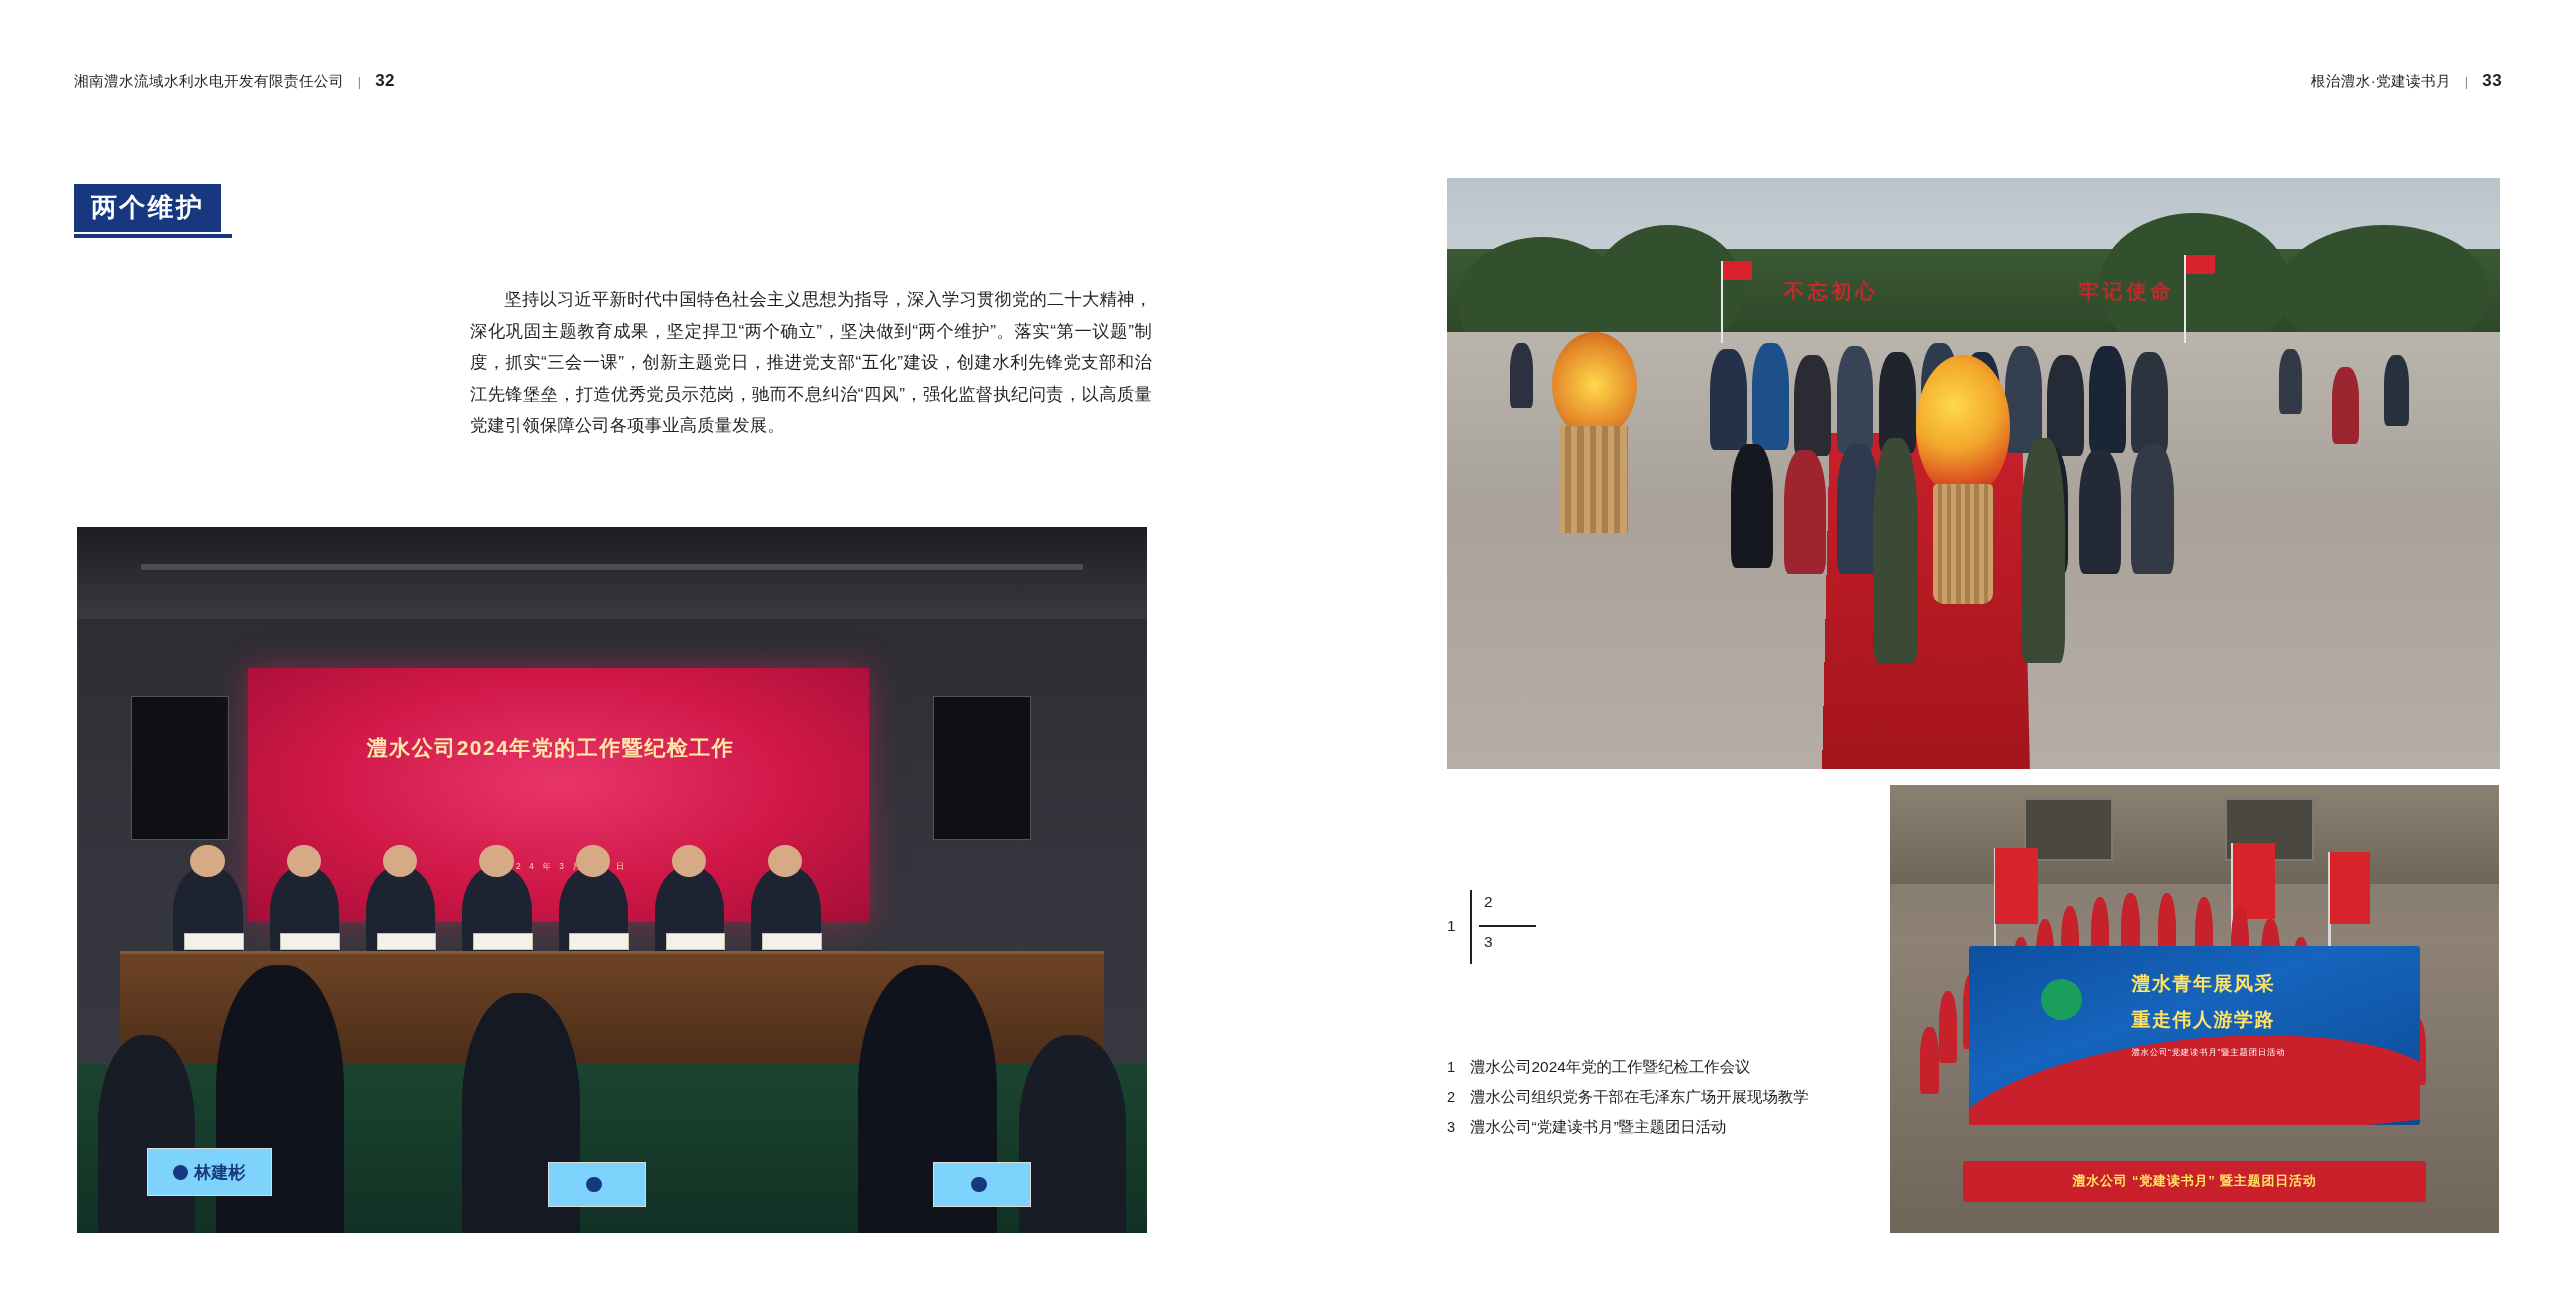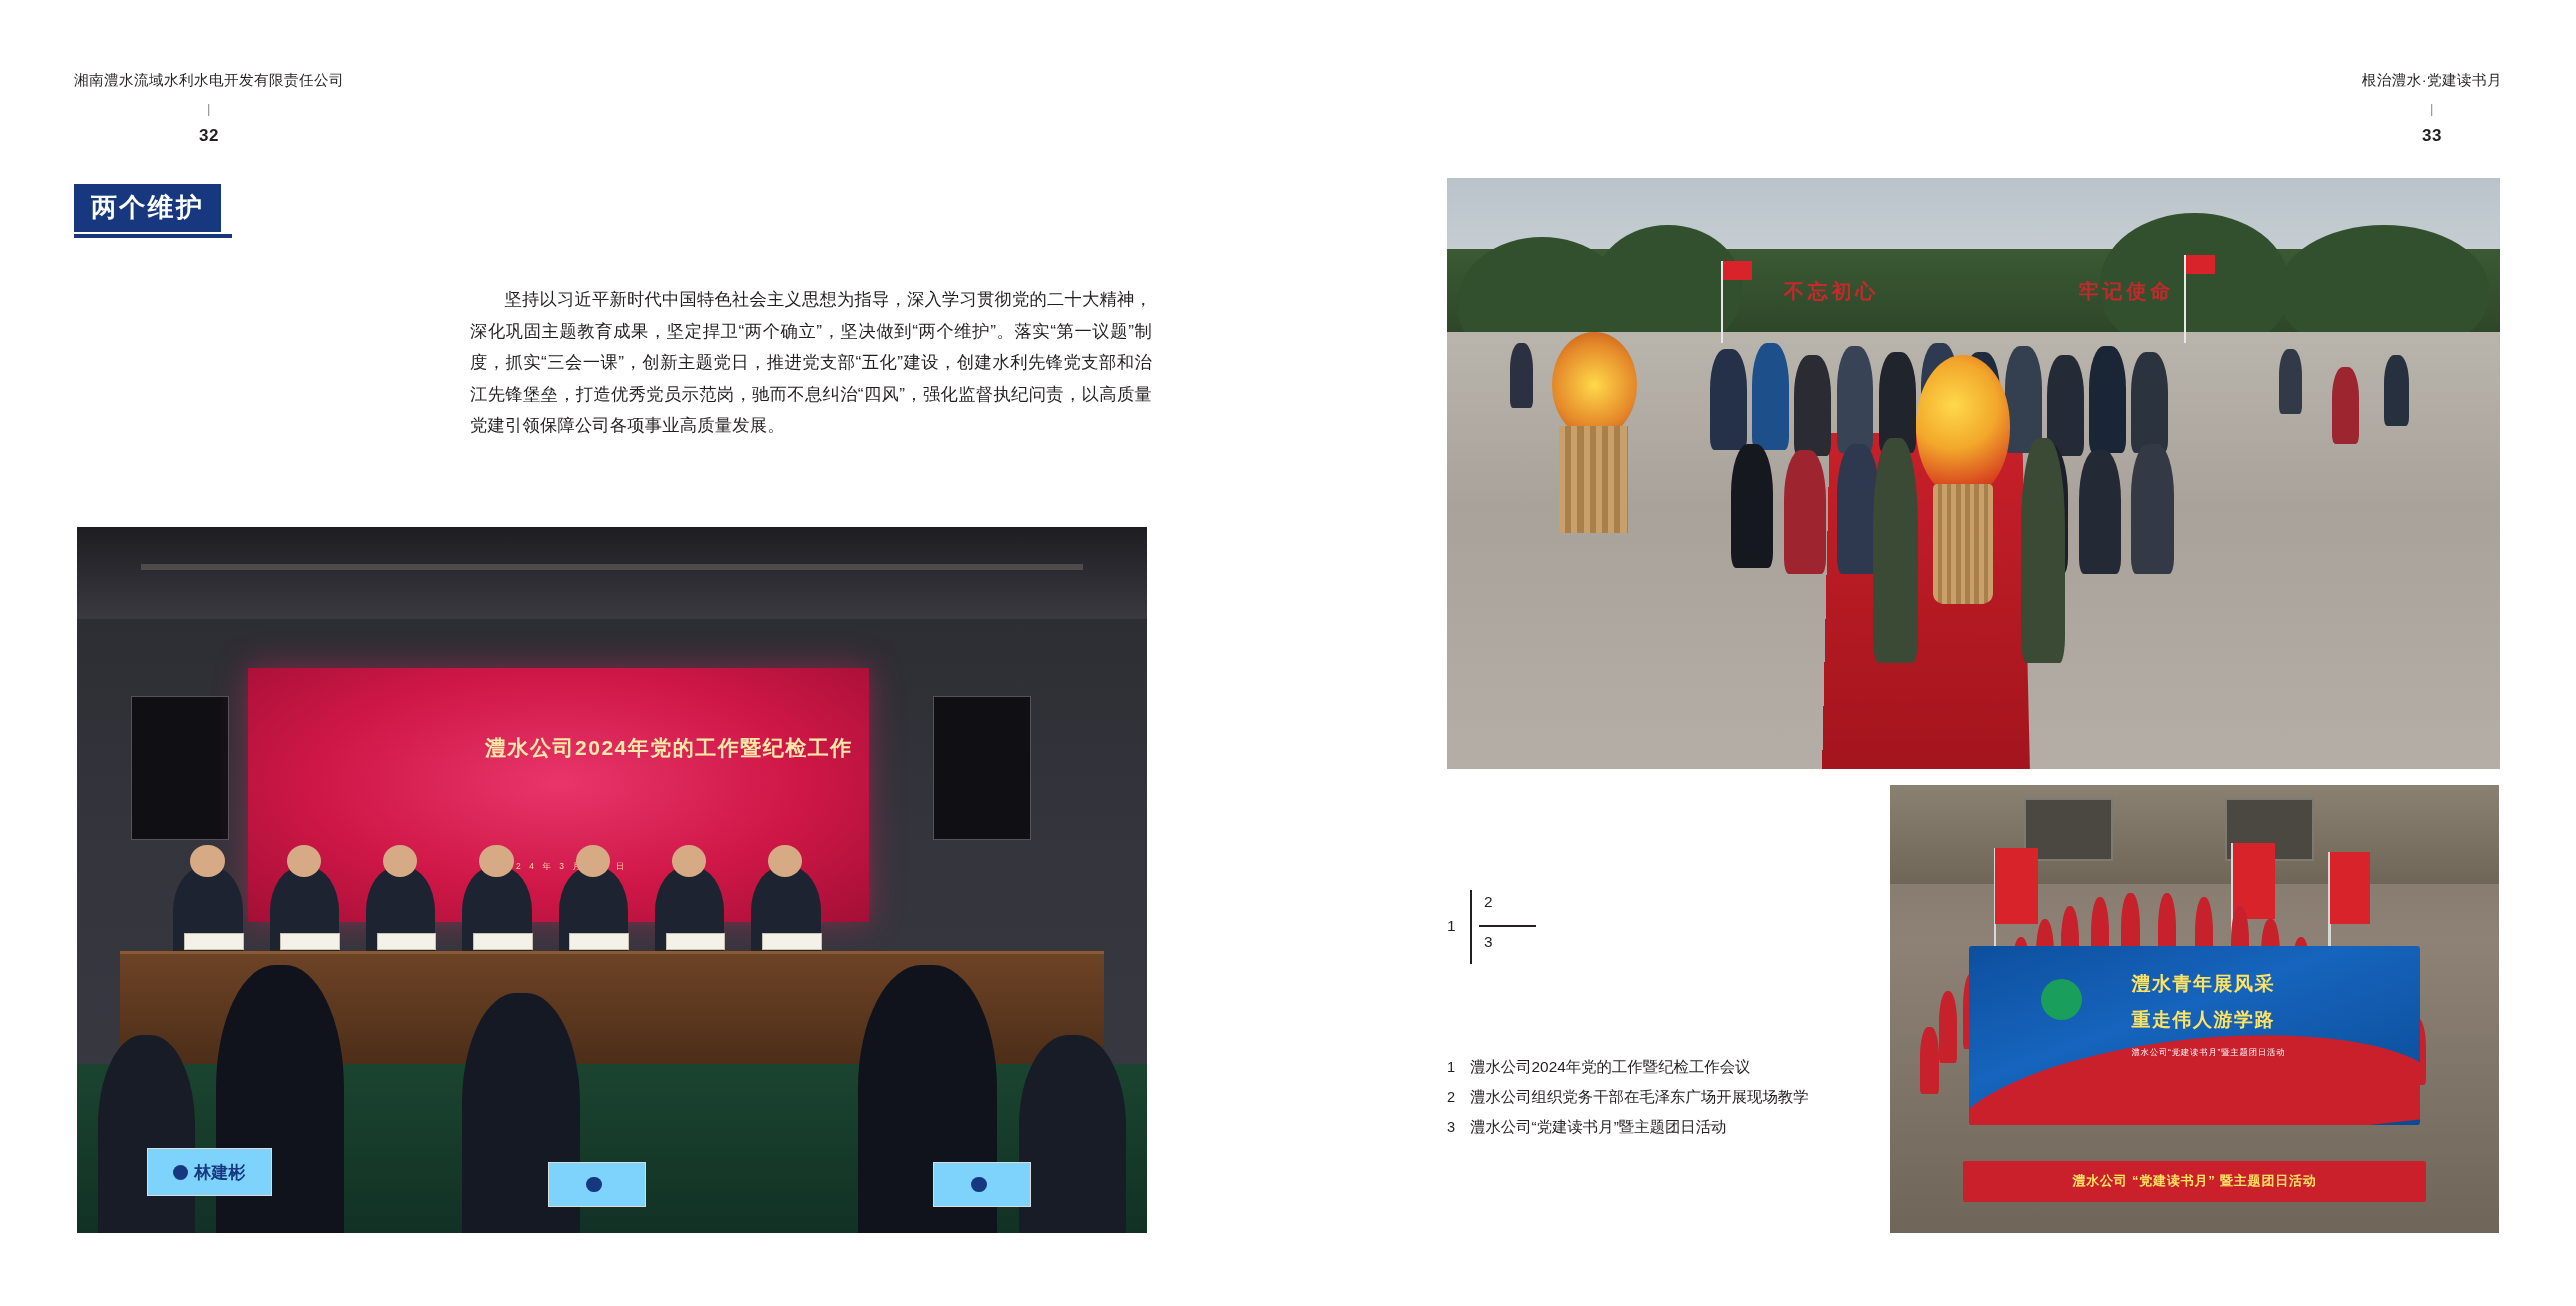--- a/index.html
+++ b/index.html
@@ -25,21 +25,20 @@
   .runhead {
     position: absolute;
     top: 71px;
     display: flex;
     align-items: center;
     gap: 10.7px;
     font-size: 14.6px;
     color: #231f20;
     letter-spacing: 0.4px;
     white-space: nowrap;
-    flex-direction: column;
   }
   .runhead-left { left: 74px; }
   .runhead-right { right: 74px; }
   .runhead .sep {
     color: #8d8d8d;
     font-size: 13px;
     padding: 0 3.1px;
   }
   .runhead .folio {
     font-size: 17px;
@@ -124,21 +123,21 @@
     position: absolute;
     left: 16%;
     top: 20%;
     width: 58%;
     height: 36%;
     background: radial-gradient(ellipse at 50% 45%, #e8356a 0%, #cf1747 55%, #a30f36 100%);
     box-shadow: 0 0 31px rgba(220,40,90,.45);
   }
   .p1-screen-txt1 {
     position: absolute; left: 0; right: 16px; top: 26%;
-    text-align: right; color: #ffe9a8; font-size: 21px; font-weight: bold;
+    text-align: center; color: #ffe9a8; font-size: 21px; font-weight: bold;
     letter-spacing: 1.5px; white-space: nowrap;
   }
   .p1-screen-txt2 {
     position: absolute; left: 0; right: 0; top: 50%;
     text-align: center; color: #ffe9a8; font-size: 21px; font-weight: bold;
     letter-spacing: 17px; white-space: nowrap;
   }
   .p1-screen-txt3 {
     position: absolute; left: 0; right: 0; top: 76%;
     text-align: center; color: #ffd9a0; font-size: 8.4px; letter-spacing: 3.1px;

